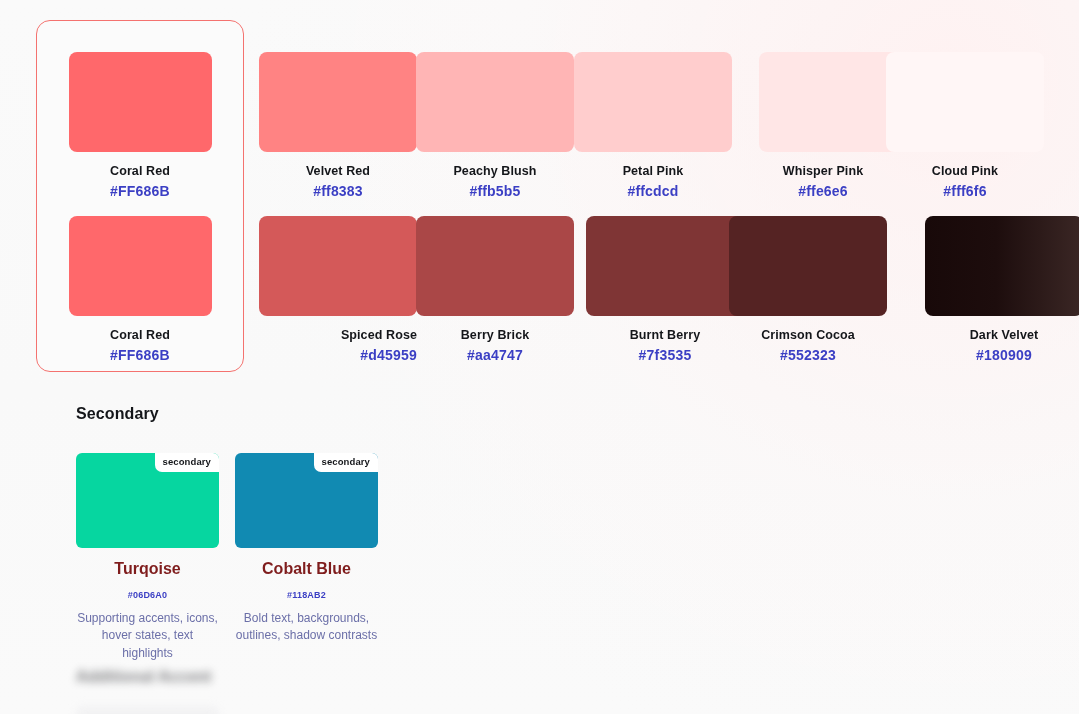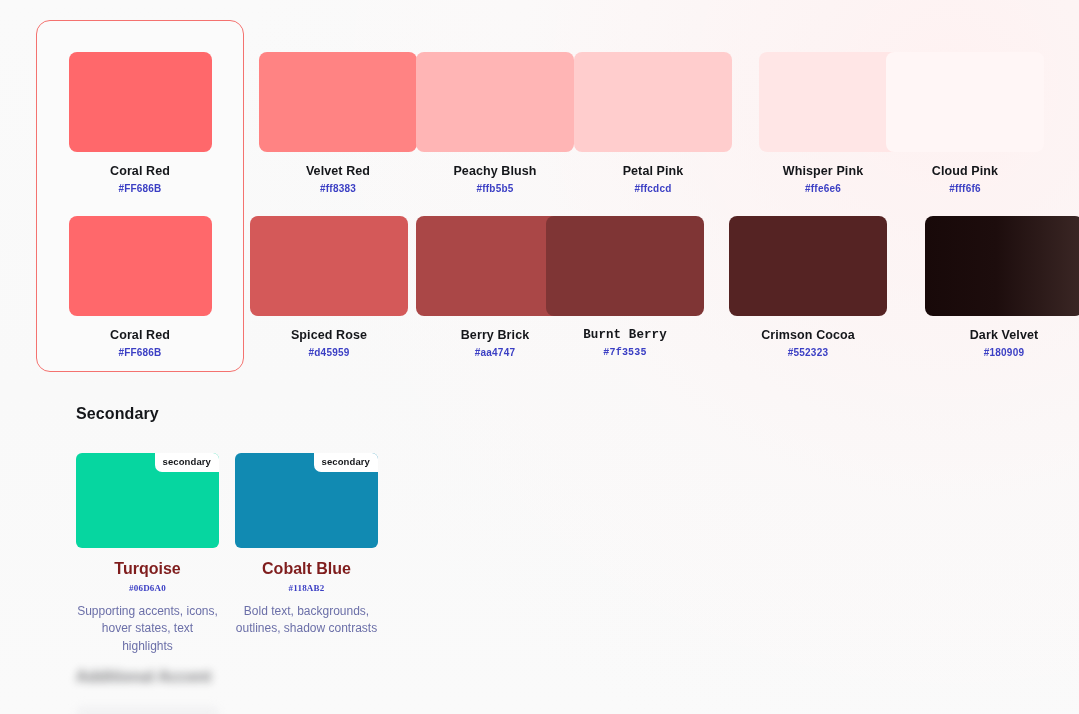--- a/index.html
+++ b/index.html
@@ -76,21 +76,21 @@
   .chip-name {
     margin-top: 12px;
     font-size: 12.5px;
     font-weight: 700;
     color: #14161a;
     letter-spacing: 0.1px;
   }
 
   .chip-hex {
     margin-top: 5px;
-    font-size: 10px;
+    font-size: 14px;
     font-weight: 700;
     color: #3b3fc4;
     letter-spacing: 0.2px;
   }
 
   
   .section {
     position: absolute;
     left: 76px;
     top: 405px;
@@ -138,26 +138,25 @@
   }
 
   .sec-name {
     margin-top: 12px;
     font-size: 16px;
     font-weight: 700;
     color: #7f1d1d;
   }
 
   .sec-hex {
-    margin-top: 5px;
+    margin-top: 12px;
     font-size: 9px;
     font-weight: 700;
     color: #3b3fc4;
     letter-spacing: 0.2px;
-    font-family: Liberation Serif, serif;
   }
 
   .sec-desc {
     margin-top: 10px;
     font-size: 12px;
     line-height: 1.45;
     color: #6b6fa8;
   }
 
   
@@ -231,33 +230,33 @@
   </div>
 
   <div class="swatch-row row2">
 
     <div class="swatch-cell col0" style="left:61px;">
       <div class="chip" style="background:#FF686B;"></div>
       <div class="chip-name">Coral Red</div>
       <div class="chip-hex">#FF686B</div>
     </div>
 
-    <div class="swatch-cell" style="left:250px;">
+    <div class="swatch-cell" style="left:259px;text-align:right;">
       <div class="chip chip-wide" style="background:#d45959;"></div>
       <div class="chip-name">Spiced Rose</div>
       <div class="chip-hex">#d45959</div>
     </div>
 
     <div class="swatch-cell" style="left:416px;">
       <div class="chip chip-wide" style="background:#aa4747;"></div>
       <div class="chip-name">Berry Brick</div>
       <div class="chip-hex">#aa4747</div>
     </div>
 
-    <div class="swatch-cell" style="left:546px;font-family:Liberation Mono, monospace;">
+    <div class="swatch-cell" style="left:586px;">
       <div class="chip chip-wide" style="background:#7f3535;"></div>
       <div class="chip-name">Burnt Berry</div>
       <div class="chip-hex">#7f3535</div>
     </div>
 
     <div class="swatch-cell" style="left:729px;">
       <div class="chip chip-wide" style="background:#552323;"></div>
       <div class="chip-name">Crimson Cocoa</div>
       <div class="chip-hex">#552323</div>
     </div>

